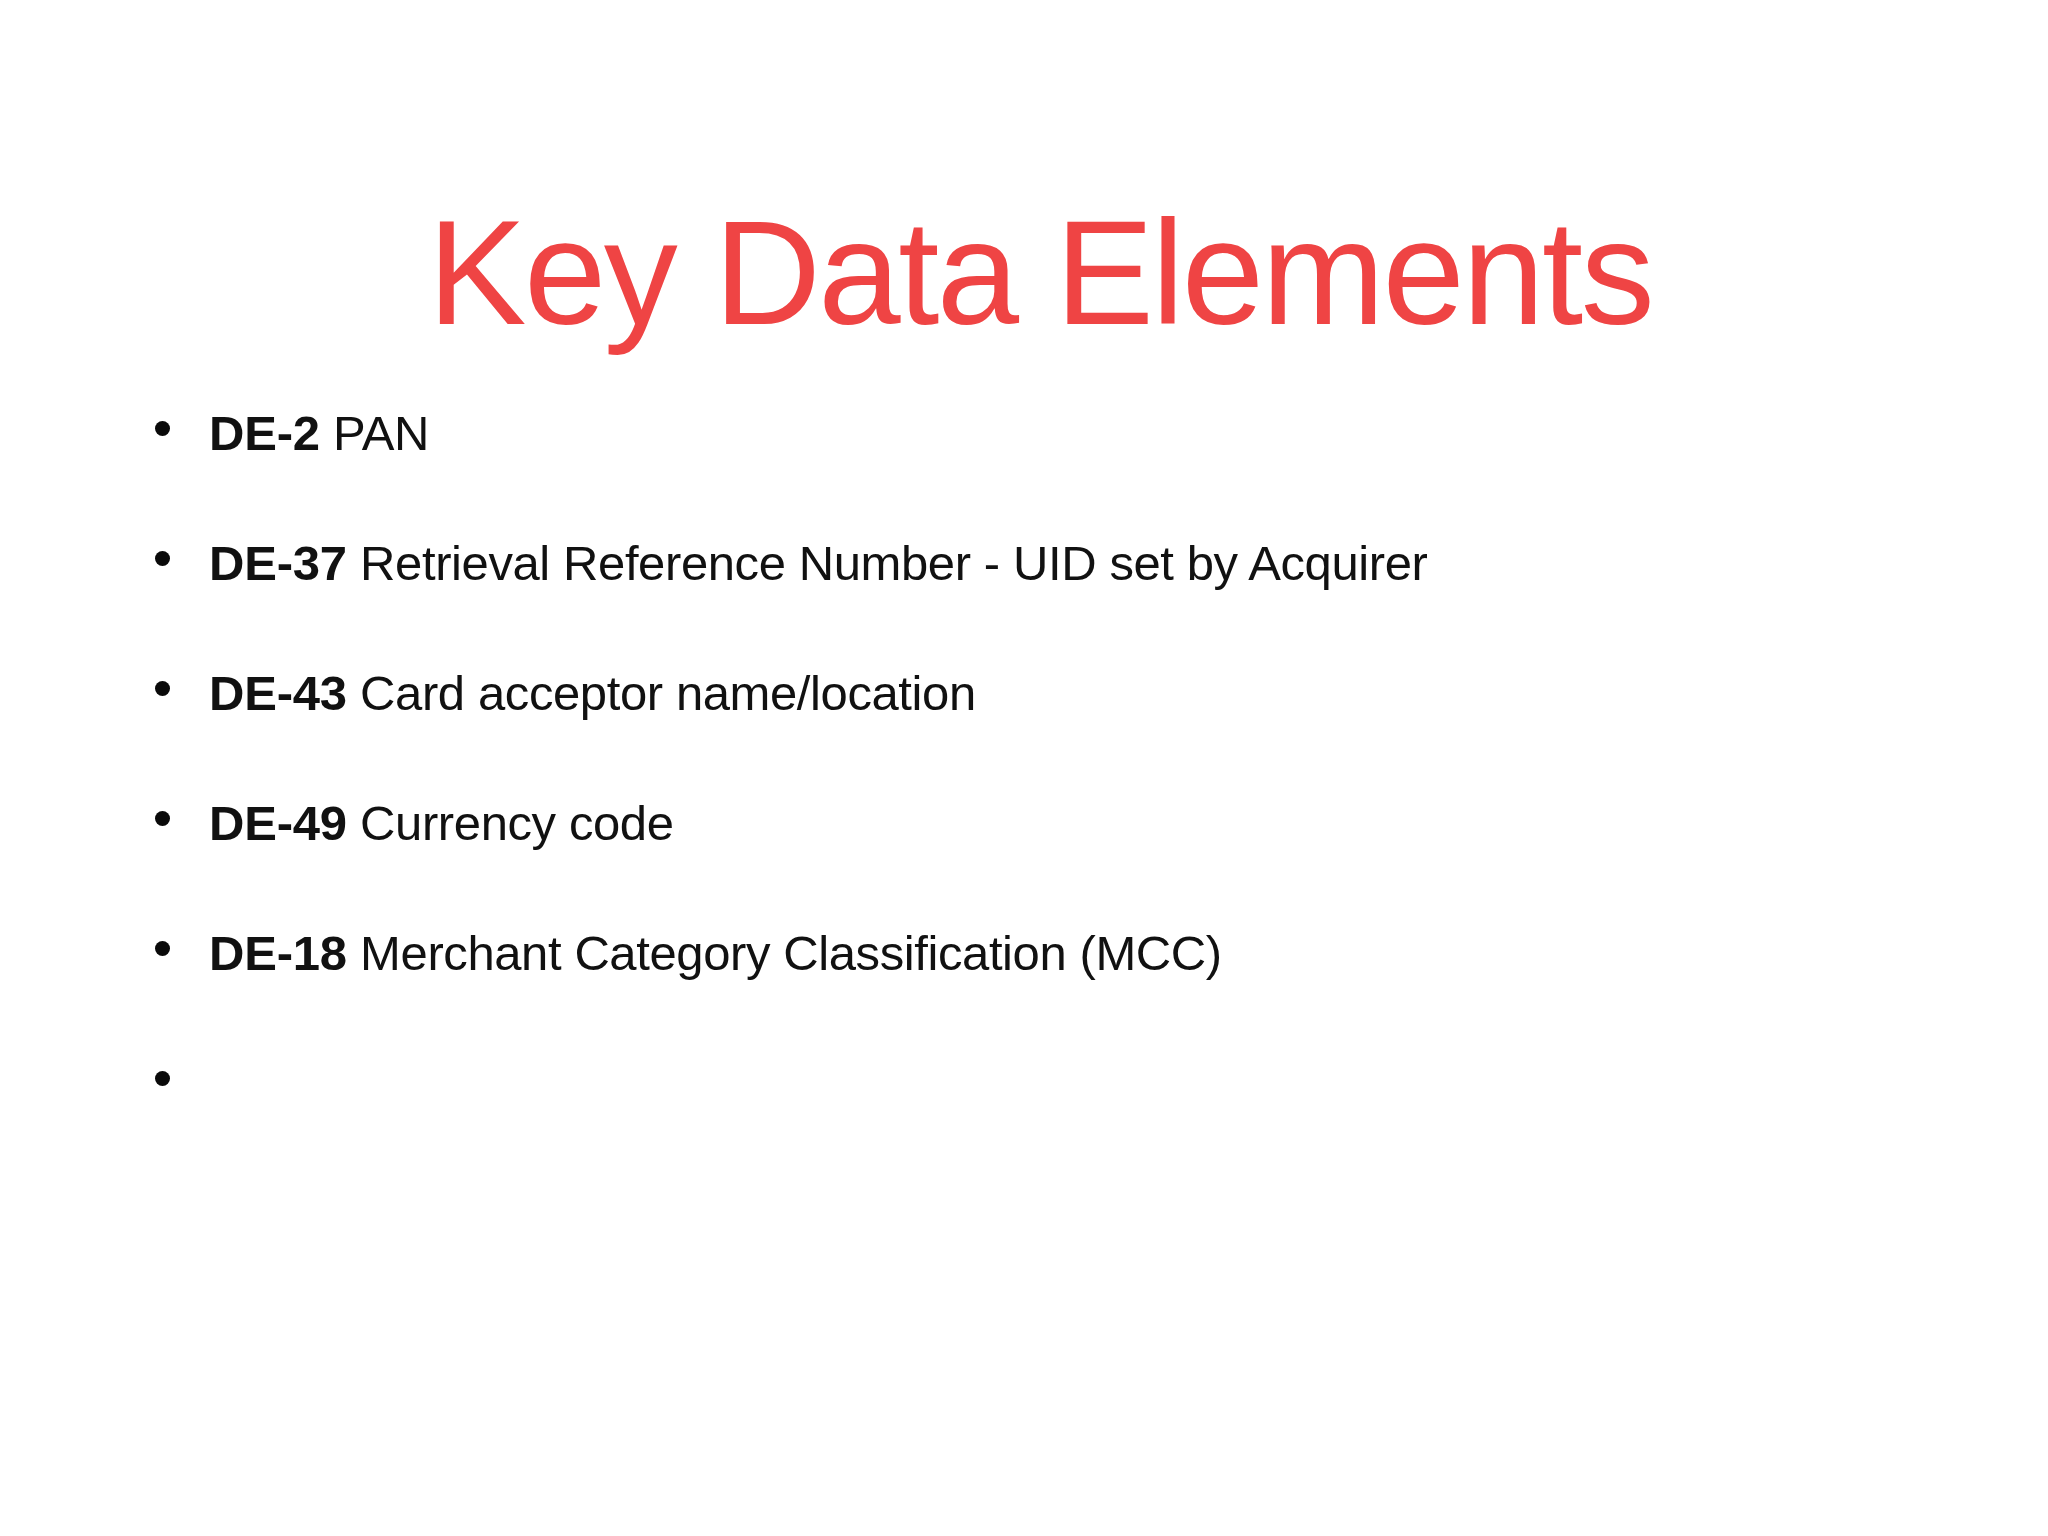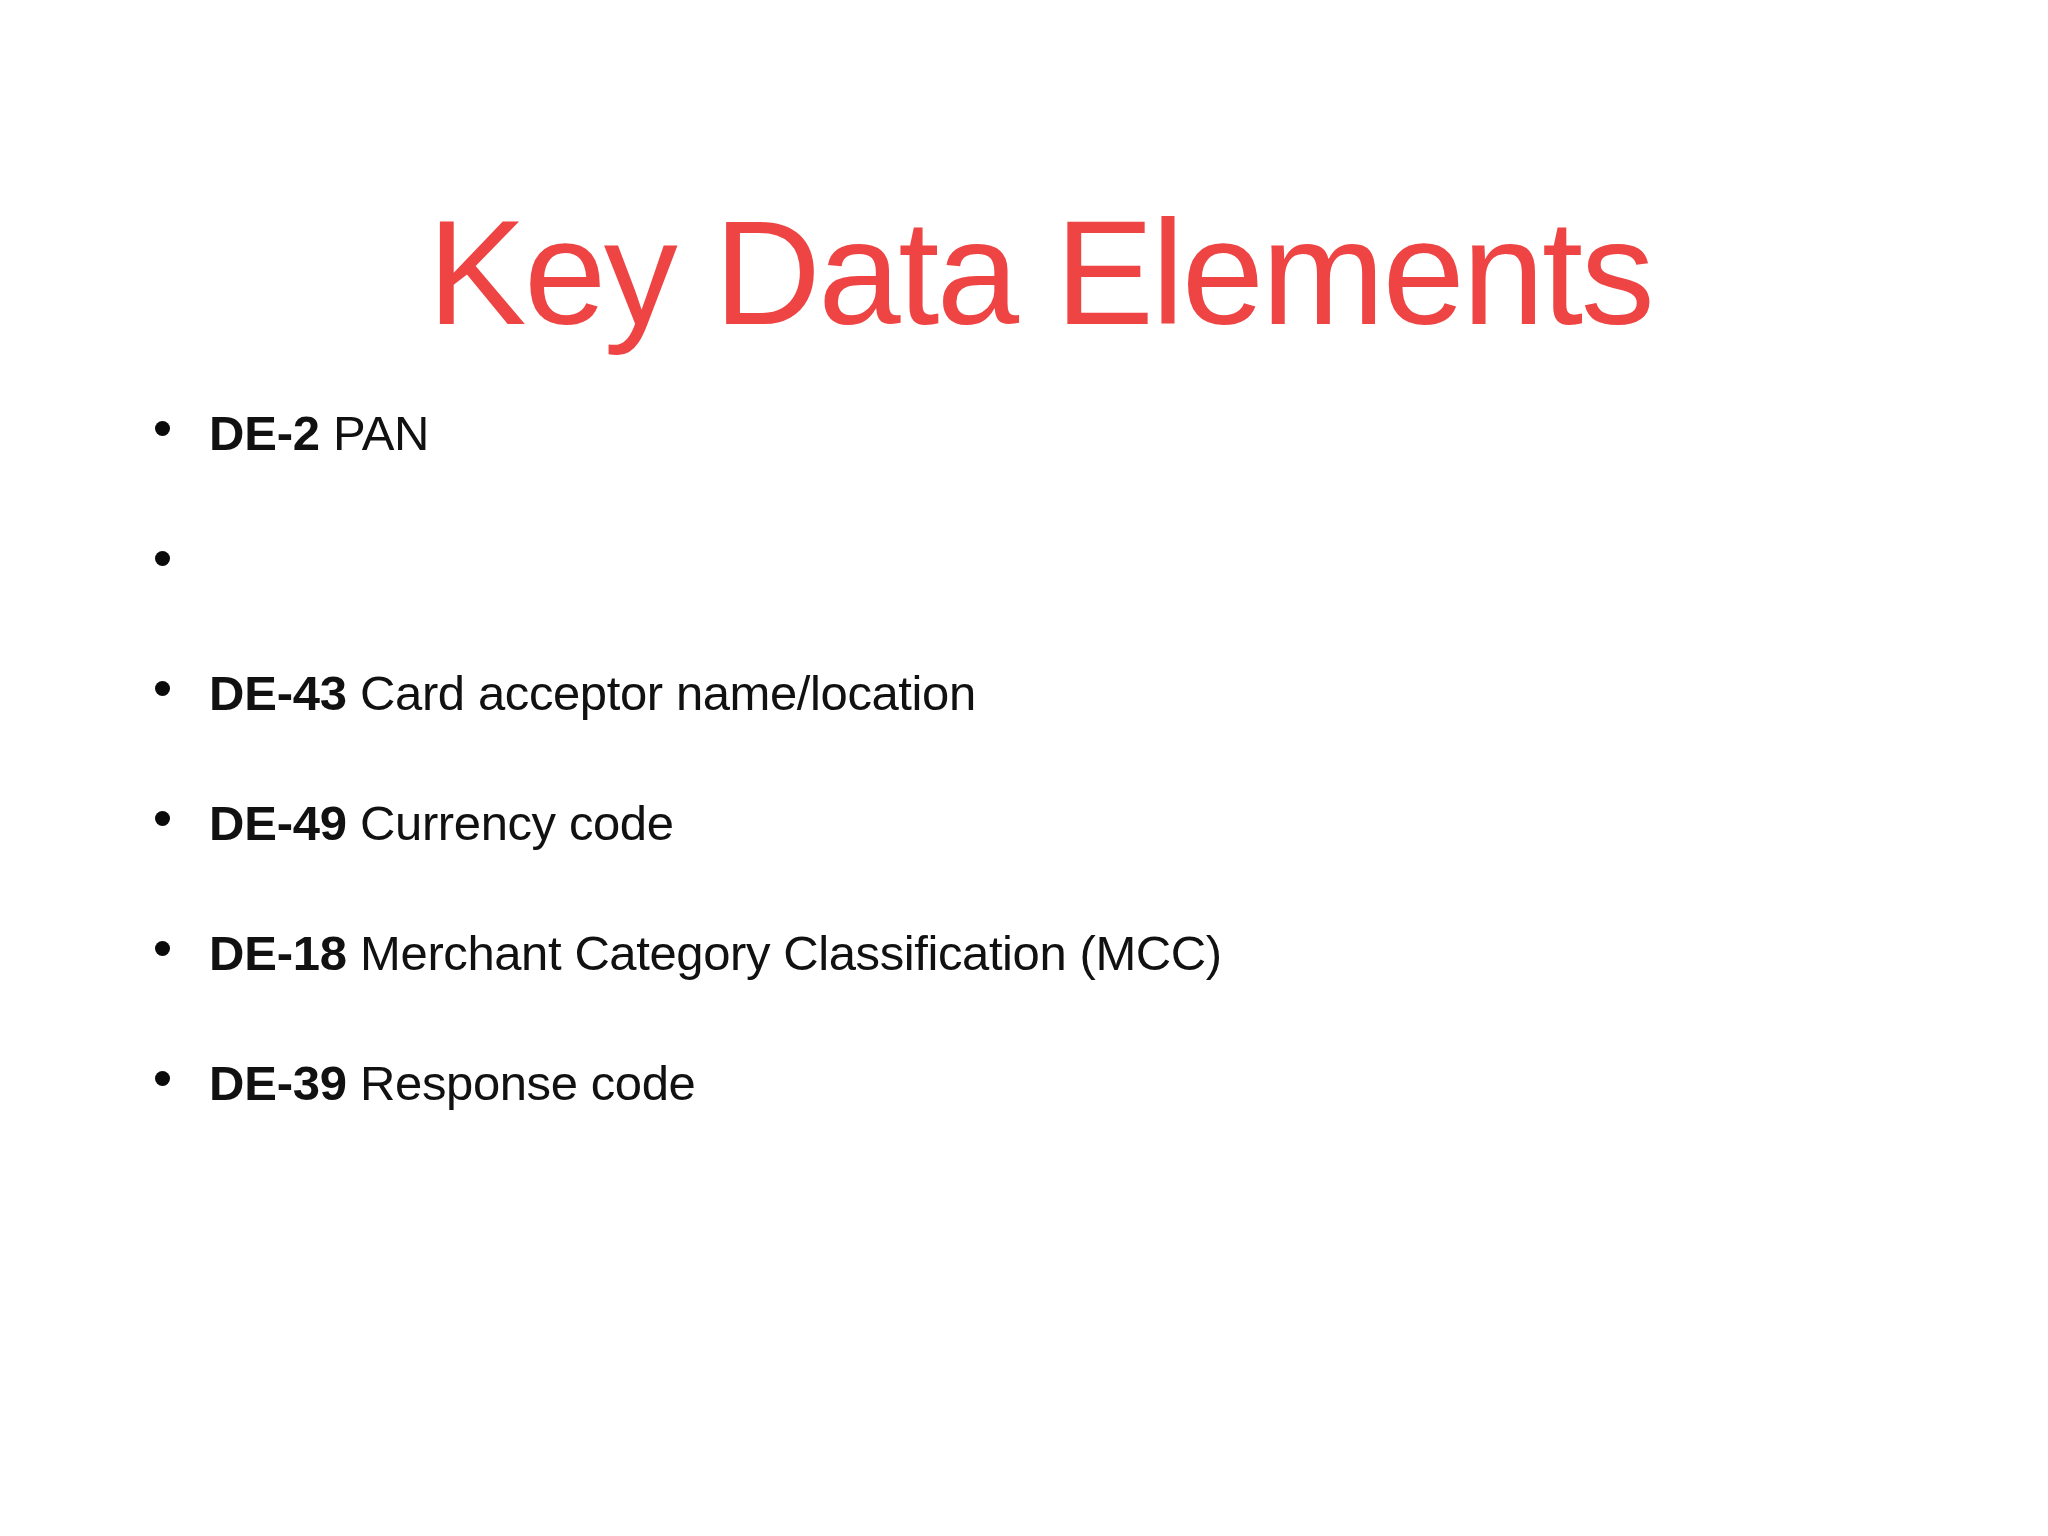--- a/index.html
+++ b/index.html
@@ -95,38 +95,38 @@
   <ul class="bullet-list">
 
     <li class="bullet-item">
       <span class="bullet-marker"></span>
       <span class="bullet-text-row"><span class="bullet-code">DE-2</span><span class="bullet-desc"> <span>PAN</span></span></span>
     </li>
 
 
     <li class="bullet-item">
       <span class="bullet-marker"></span>
+      <span class="bullet-text-row"><span class="bullet-code">DE-37</span><span class="bullet-desc"> <span>Retrieval Reference Number - UID set by Acquirer</span></span></span>
     </li>
 
 
     <li class="bullet-item">
       <span class="bullet-marker"></span>
       <span class="bullet-text-row"><span class="bullet-code">DE-43</span><span class="bullet-desc"> <span>Card acceptor name/location</span></span></span>
     </li>
 
     <li class="bullet-item">
       <span class="bullet-marker"></span>
       <span class="bullet-text-row"><span class="bullet-code">DE-49</span><span class="bullet-desc"> <span>Currency code</span></span></span>
     </li>
 
     <li class="bullet-item">
       <span class="bullet-marker"></span>
       <span class="bullet-text-row"><span class="bullet-code">DE-18</span><span class="bullet-desc"> <span>Merchant Category Classification (MCC)</span></span></span>
     </li>
 
     <li class="bullet-item">
       <span class="bullet-marker"></span>
-      <span class="bullet-text-row"><span class="bullet-code">DE-39</span><span class="bullet-desc"> <span>Response code</span></span></span>
     </li>
 
   </ul>
 
 </div>
 
 </body></html>

